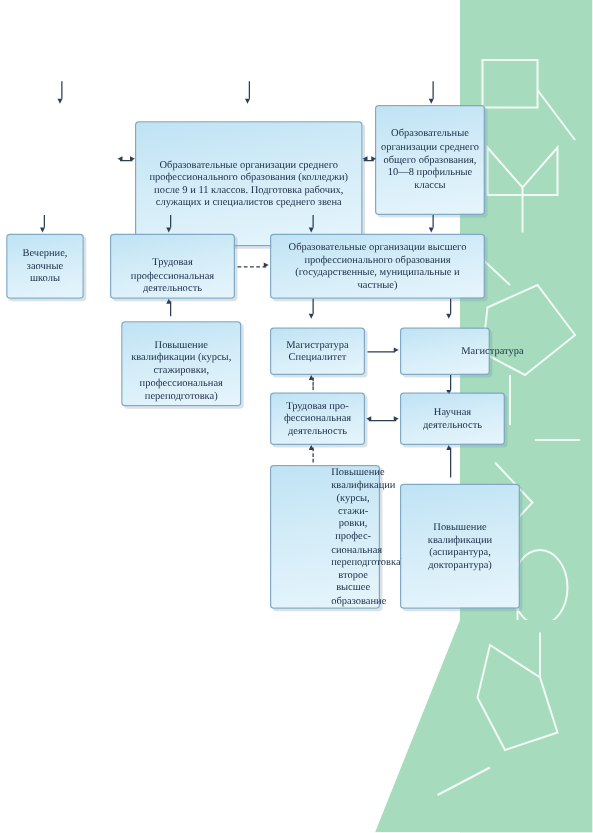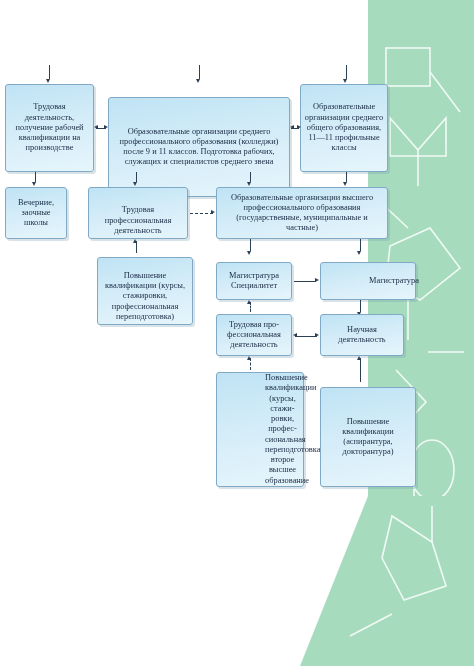--- a/index.html
+++ b/index.html
@@ -130,30 +130,27 @@
 
     <div class="conn v-line" style="left:49px;top:65px;height:14px;"></div>
     <div class="arrow-d" style="left:46.4px;top:79px;"></div>
 
     <div class="conn v-line" style="left:199px;top:65px;height:14px;"></div>
     <div class="arrow-d" style="left:196.4px;top:79px;"></div>
 
     <div class="conn v-line" style="left:346px;top:65px;height:14px;"></div>
     <div class="arrow-d" style="left:343.4px;top:79px;"></div>
 
-    <div class="node" style="left:5px;top:84px;width:89px;height:88px;">
-      <span>Трудовая деятельность, получение рабочей квалификации на производстве</span>
-    </div>
 
     <div class="node" style="left:108px;top:97px;width:182px;height:100px;">
       <span>Образовательные организации среднего профессионального образования (колледжи) после 9 и 11 классов. Подготовка рабочих, служащих и специалистов среднего звена</span>
     </div>
 
     <div class="node" style="left:300px;top:84px;width:88px;height:88px;">
-      <span>Образовательные организации среднего общего образования, 11—11 профильные классы</span>
+      <span>Образовательные организации среднего общего образования, 10—8 профильные классы</span>
     </div>
 
     <div class="conn h-line" style="left:96px;top:128px;width:10px;"></div>
     <div class="arrow-l" style="left:94px;top:125.4px;"></div>
     <div class="arrow-r" style="left:104px;top:125.4px;"></div>
 
     <div class="conn h-line" style="left:291px;top:128px;width:8px;"></div>
     <div class="arrow-l" style="left:290px;top:125.4px;"></div>
     <div class="arrow-r" style="left:297px;top:125.4px;"></div>
 
@@ -194,21 +191,21 @@
     <div class="arrow-d" style="left:357.4px;top:251px;"></div>
 
     <div class="node" style="left:97px;top:257px;width:96px;height:68px;align-items:flex-end;">
       <span>Повышение квалификации (курсы, стажировки, профессиональная переподготовка)</span>
     </div>
 
     <div class="node" style="left:216px;top:262px;width:76px;height:38px;">
       <span>Магистратура Специалитет</span>
     </div>
 
-    <div class="node" style="left:320px;top:262px;width:96px;height:38px;padding-left:48px;">
+    <div class="node" style="left:320px;top:262px;width:72px;height:38px;padding-left:48px;">
       <span>Магистратура</span>
     </div>
 
     <div class="conn h-line" style="left:294px;top:281px;width:22px;"></div>
     <div class="arrow-r" style="left:315px;top:278.4px;"></div>
 
     <div class="conn v-line" style="left:250px;top:302px;height:10px;border-left:1px dashed #2b3f55;background:transparent;width:0;"></div>
     <div class="arrow-u" style="left:247.4px;top:300px;"></div>
 
     <div class="conn v-line" style="left:360px;top:300px;height:12px;"></div>

